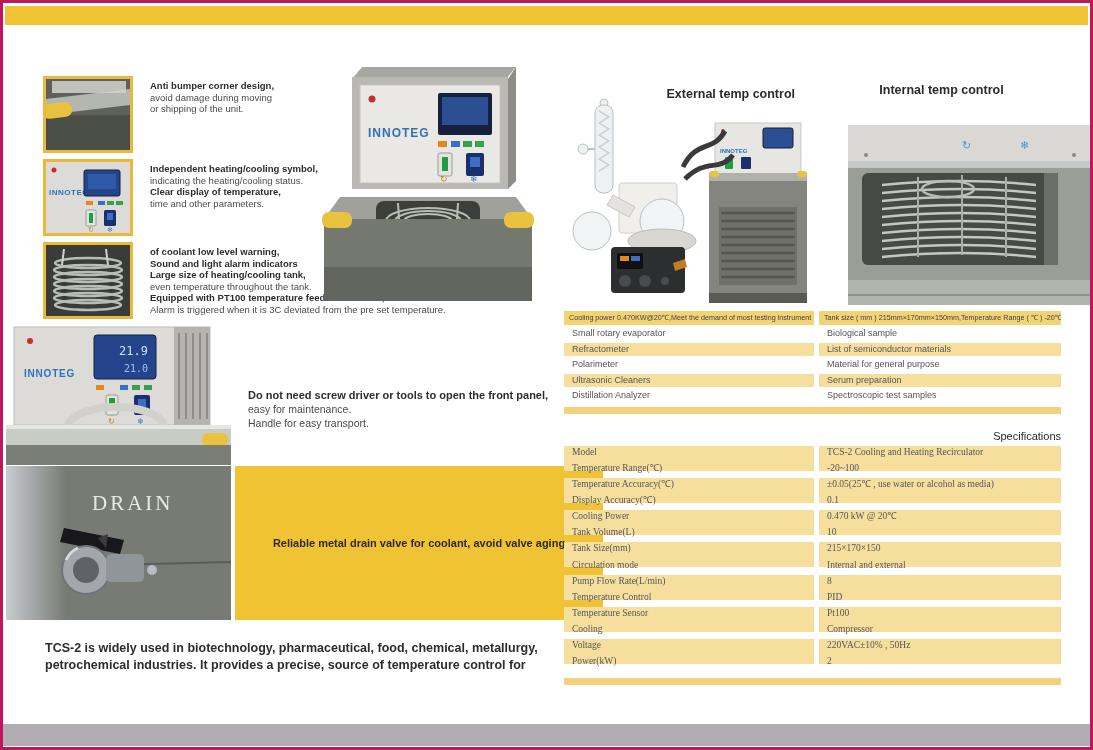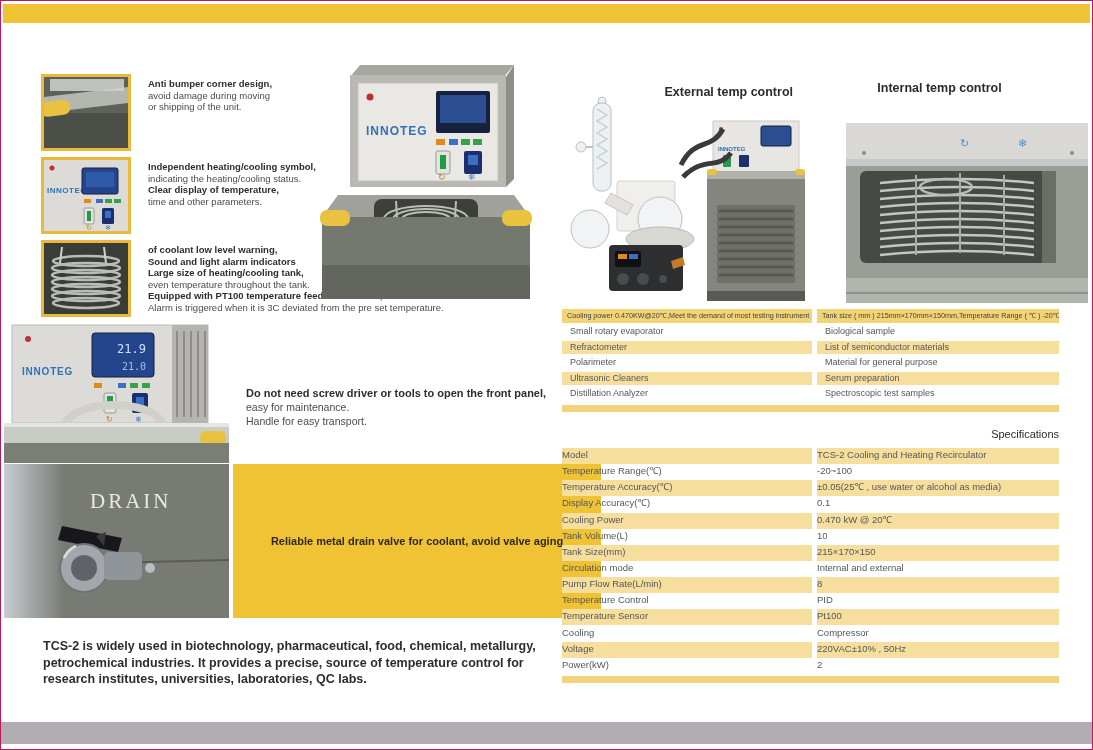--- a/index.html
+++ b/index.html
@@ -1,18 +1,18 @@
 <!DOCTYPE html>
 <html><head>
 <meta charset="utf-8">
 <style>
   html,body{margin:0;padding:0;background:#ffffff;}
   .page{
     position:relative;width:1093px;height:750px;background:#ffffff;
-    border:1px solid #be185d;box-sizing:border-box;overflow:hidden;
+    border:3px solid #be185d;box-sizing:border-box;overflow:hidden;
     font-family:"Liberation Sans",sans-serif;color:#4b4b4b;
   }
   .abs{position:absolute;}
 
   
   .topbar{left:2px;right:2px;top:3px;height:19px;background:#EFC334;}
   .bottombar{left:0;right:0;top:721px;height:22px;background:#B1ADB3;}
 
   
   .thumb{width:90px;height:77px;border:3px solid #E9B83D;box-sizing:border-box;background:#6f716a;overflow:hidden;}
@@ -30,21 +30,21 @@
   .trow{display:flex;align-items:center;}
   .band{box-sizing:border-box;overflow:hidden;white-space:nowrap;}
   .c1{width:250px;margin-right:5px;}
   .c2{width:242px;}
   .app-head .trow{height:16px;}
   .app-head .band{height:14px;line-height:14px;padding-left:5px;background:#F3D475;font-size:7.2px;color:#3e3f42;}
   .app-body .trow{height:15.5px;}
   .app-body .band{height:13px;line-height:13px;padding-left:8px;font-size:9px;color:#55565a;}
   .app-body .trow:nth-of-type(even) .band{background:#F6DF9C;}
   .spec-body .trow{height:16.15px;}
-  .spec-body .band{height:16px;line-height:13.5px;font-size:9.5px;color:#55565a;}
+  .spec-body .band{height:25px;line-height:13.5px;padding-left:8px;font-size:9.5px;color:#55565a;font-family:Liberation Serif, serif;}
   .spec-body .trow:nth-of-type(odd) .band{background:#F6DF9C;}
   .yellow-bar{height:7px;background:#F2D27C;}
   .spec-title{font-size:11px;font-weight:normal;color:#2b2b2b;text-align:right;}
 
   
   .callout{background:#EFC334;display:flex;align-items:center;justify-content:center;}
   .callout .txt{font-size:11px;font-weight:bold;color:#30291a;text-align:center;padding:0 18px;}
 
   
   .pnote{font-size:10.5px;line-height:14px;color:#4b4b4b;white-space:nowrap;}
@@ -224,21 +224,20 @@
 
   <div class="abs pnote" style="left:245px;top:385px;">
     <div class="b">Do not need screw driver or tools to open the front panel,</div>
     <div>easy for maintenance.</div>
     <div>Handle for easy transport.</div>
   </div>
 
   <div class="abs fpara" style="left:42px;top:637px;">
     <div>TCS-2 is widely used in biotechnology, pharmaceutical, food, chemical, metallurgy,</div>
     <div>petrochemical industries. It provides a precise, source of temperature control for</div>
-    <div>research institutes, universities, laboratories, QC labs.</div>
   </div>
 
   <div class="abs sec-title" style="left:592px;top:84px;width:200px;text-align:right;">External temp control</div>
   <div class="abs sec-title" style="left:836px;top:80px;width:205px;">Internal temp control</div>
 
   <div class="abs" style="left:562px;top:92px;">
     <svg width="258" height="212" viewBox="0 0 258 212">
       <rect x="150" y="28" width="86" height="54" fill="#e7e6e2" stroke="#c9c8c4"></rect>
       <circle cx="158" cy="36" r="2" fill="#c03030"></circle>
       <text x="155" y="58" font-size="6" font-weight="bold" fill="#2F72B8" font-family="Liberation Sans,sans-serif">INNOTEG</text>

